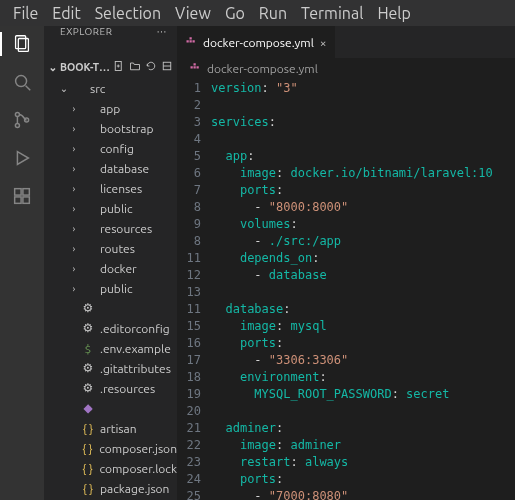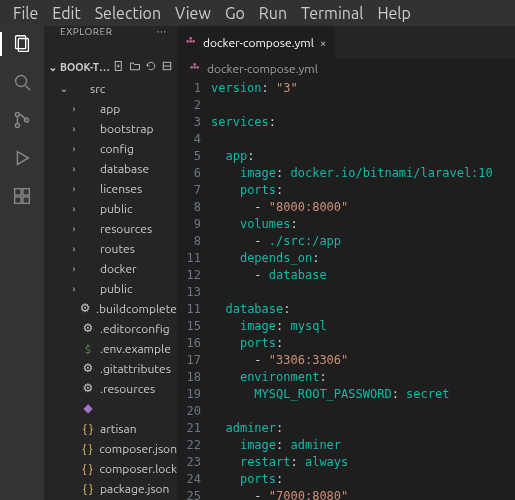--- a/index.html
+++ b/index.html
@@ -284,21 +284,20 @@
           <span>docker</span>
         </div>
         <div class="row" style="padding-left: 24px;">
           <span class="twisty">›</span>
           <span class="ficon ic-folder"></span>
           <span>public</span>
         </div>
         <div class="row" style="padding-left: 24px;">
           <span class="twisty"></span>
           <span class="ficon ic-gear">⚙</span>
-          <span>.buildcomplete</span>
         </div>
         <div class="row" style="padding-left: 24px;">
           <span class="twisty"></span>
           <span class="ficon ic-gear">⚙</span>
           <span>.editorconfig</span>
         </div>
         <div class="row" style="padding-left: 24px;">
           <span class="twisty"></span>
           <span class="ficon ic-env">$</span>
           <span>.env.example</span>

